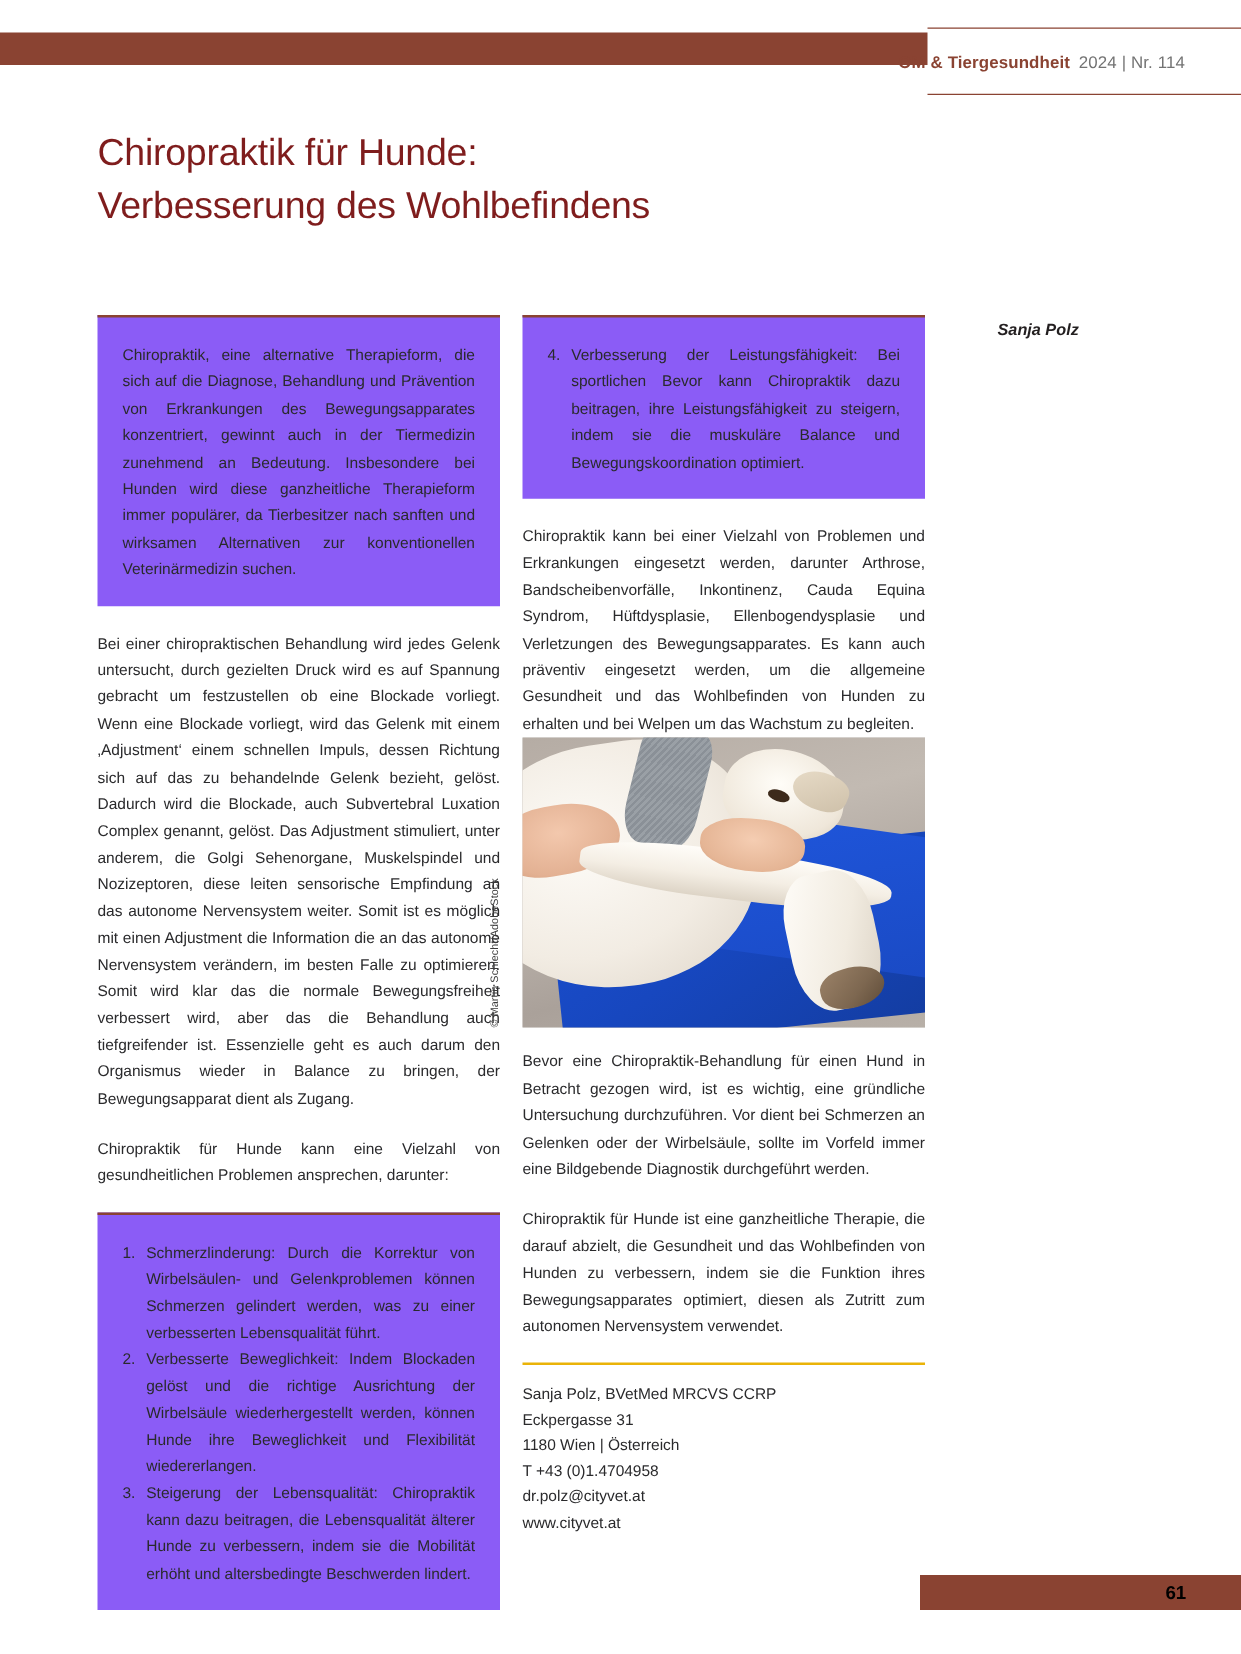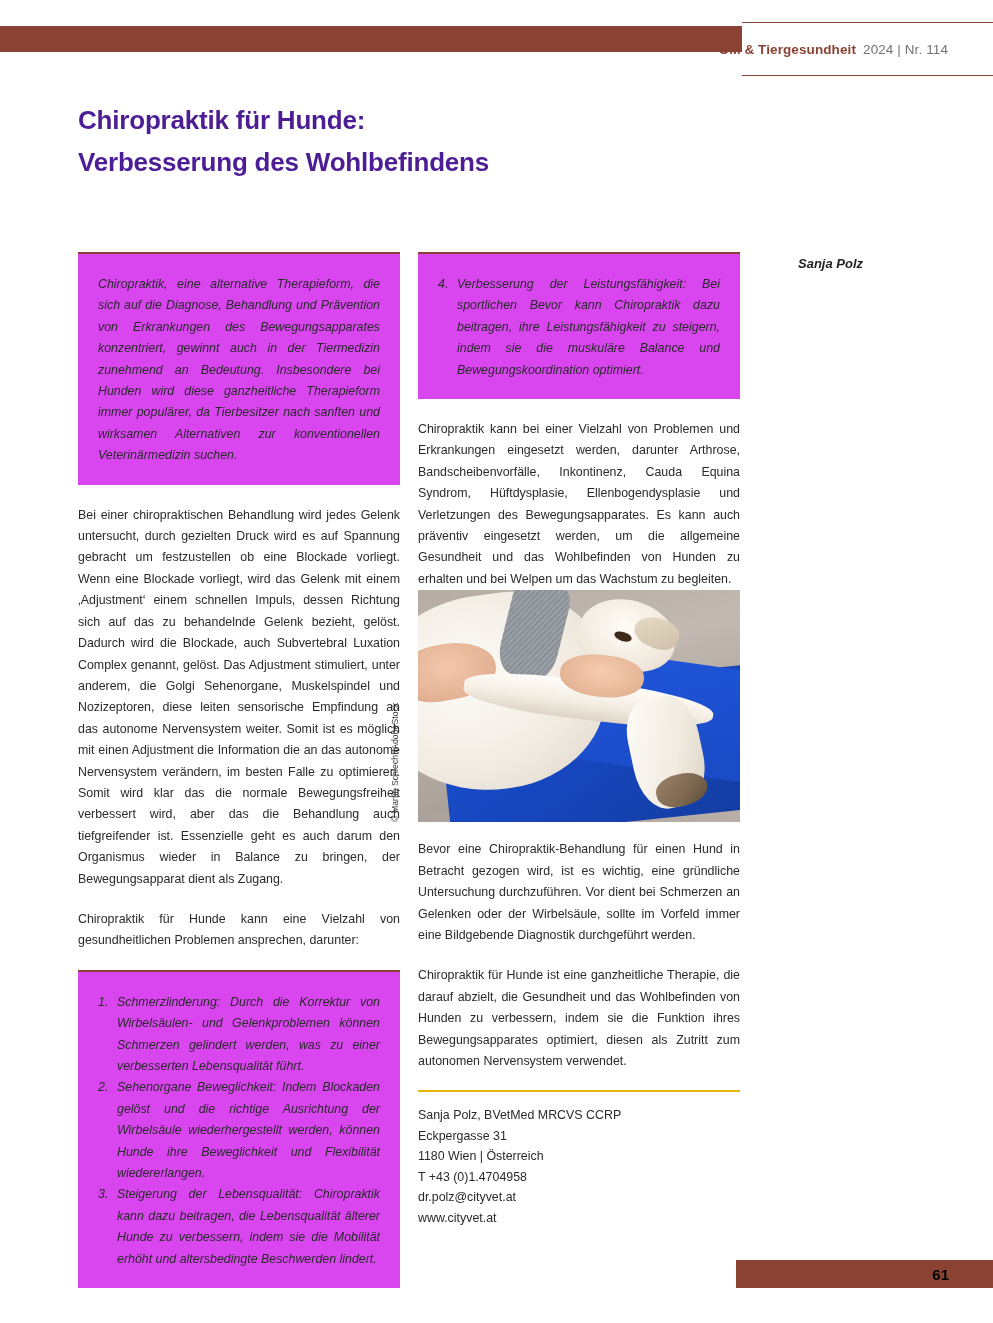--- a/index.html
+++ b/index.html
@@ -54,23 +54,23 @@
     margin-left: 7px;
     letter-spacing: 0.1px;
   }
 
   
   .title {
     position: absolute;
     left: 78px;
     top: 82px;
     width: 700px;
-    color: #4c1d95;
-    font-size: 26px;
-    font-weight: bold;
+    color: #7f1d1d;
+    font-size: 30px;
+    font-weight: normal;
     line-height: 42px;
     letter-spacing: -0.2px;
   }
   .title .tl { display: block; }
 
   
   .author {
     position: absolute;
     left: 764px;
     top: 256px;
@@ -100,28 +100,27 @@
     line-height: 21.4px;
     text-align: justify;
     color: #2a2a2c;
     hyphens: none;
   }
   .body-text p { margin: 0 0 19px 0; }
   .body-text p:last-child { margin-bottom: 0; }
 
   
   .tint-box {
-    background: #d946ef;
+    background: #8b5cf6;
     border-top: 2.6px solid #8a4332;
     padding: 20px 20px 18px 20px;
     font-size: 12.4px;
     line-height: 21.4px;
     text-align: justify;
     color: #2a2a2c;
-    font-style: italic;
   }
   .tint-box p { margin: 0; }
   .tint-list {
     margin: 0;
     padding: 0;
     list-style: none;
   }
   .tint-list li {
     position: relative;
     padding-left: 19px;
@@ -313,21 +312,21 @@
   <div class="gap-18"></div>
 
   <div class="tint-box">
     <ul class="tint-list">
       <li>
         <span class="num">1.</span>
         <span>Schmerzlinderung: Durch die Korrektur von Wirbelsäulen- und Gelenkproblemen können Schmerzen gelindert werden, was zu einer verbesserten Lebensqualität führt.</span>
       </li>
       <li>
         <span class="num">2.</span>
-        <span>Sehenorgane Beweglichkeit: Indem Blockaden gelöst und die richtige Ausrichtung der Wirbelsäule wiederhergestellt werden, können Hunde ihre Beweglichkeit und Flexibilität wiedererlangen.</span>
+        <span>Verbesserte Beweglichkeit: Indem Blockaden gelöst und die richtige Ausrichtung der Wirbelsäule wiederhergestellt werden, können Hunde ihre Beweglichkeit und Flexibilität wiedererlangen.</span>
       </li>
       <li>
         <span class="num">3.</span>
         <span>Steigerung der Lebensqualität: Chiropraktik kann dazu beitragen, die Lebensqualität älterer Hunde zu verbessern, indem sie die Mobilität erhöht und altersbedingte Beschwerden lindert.</span>
       </li>
     </ul>
   </div>
 
 </div>
 

